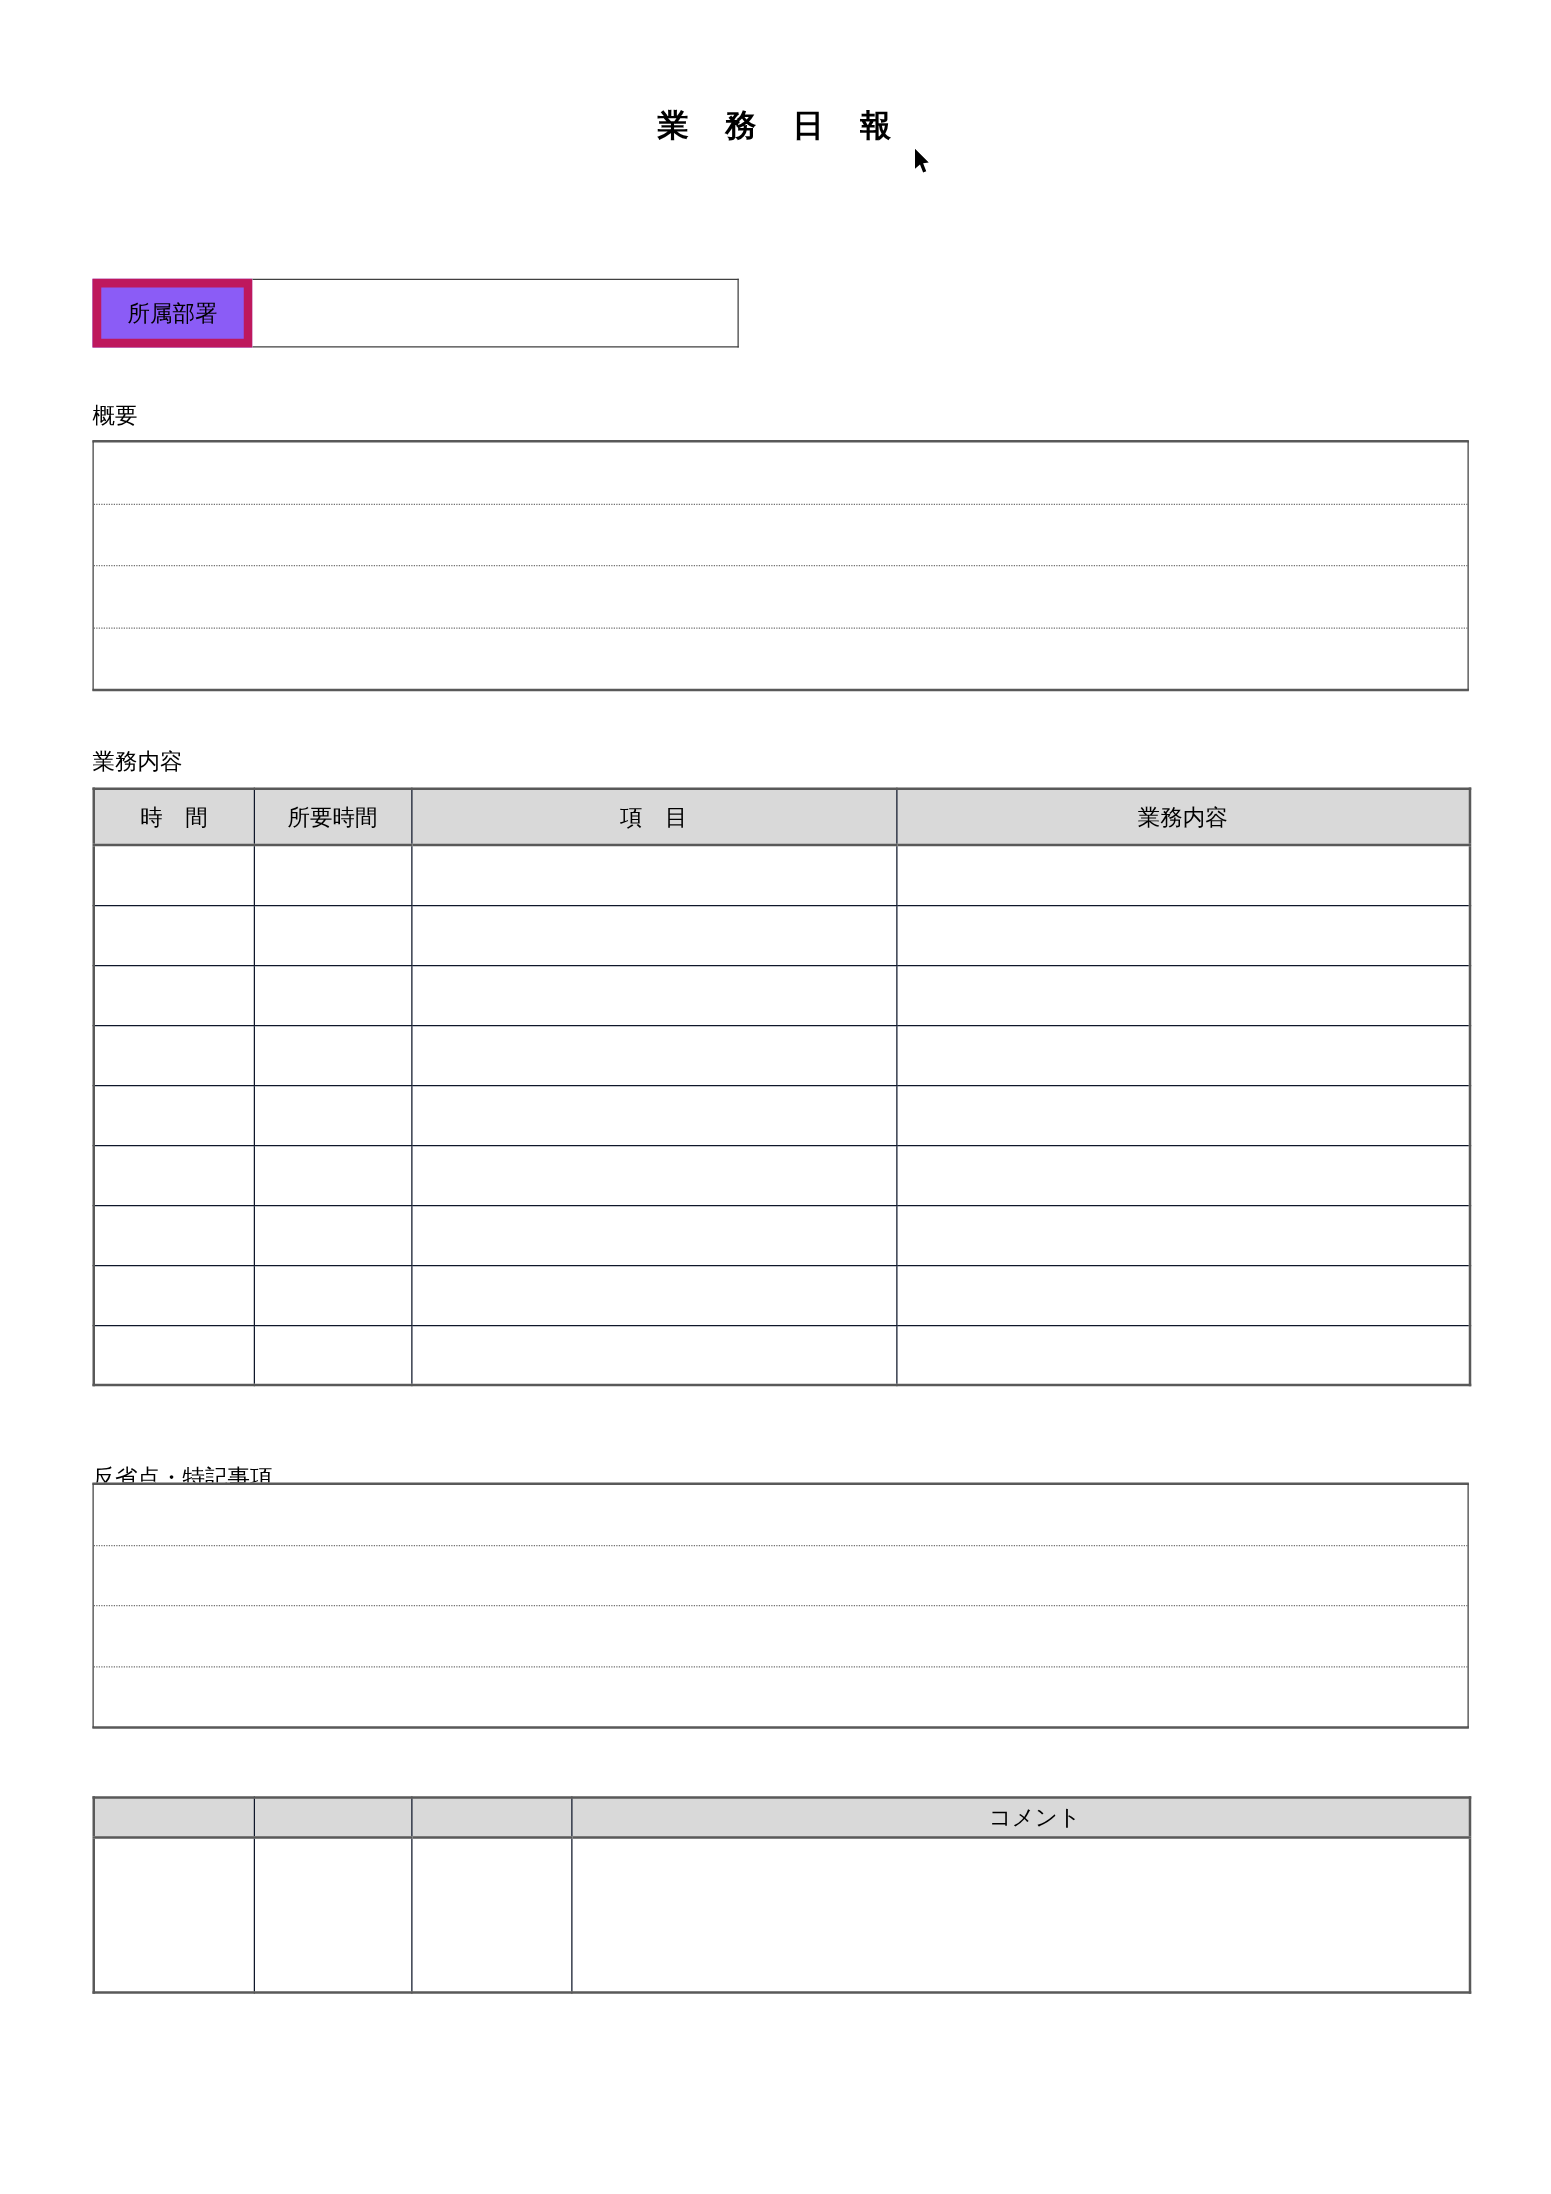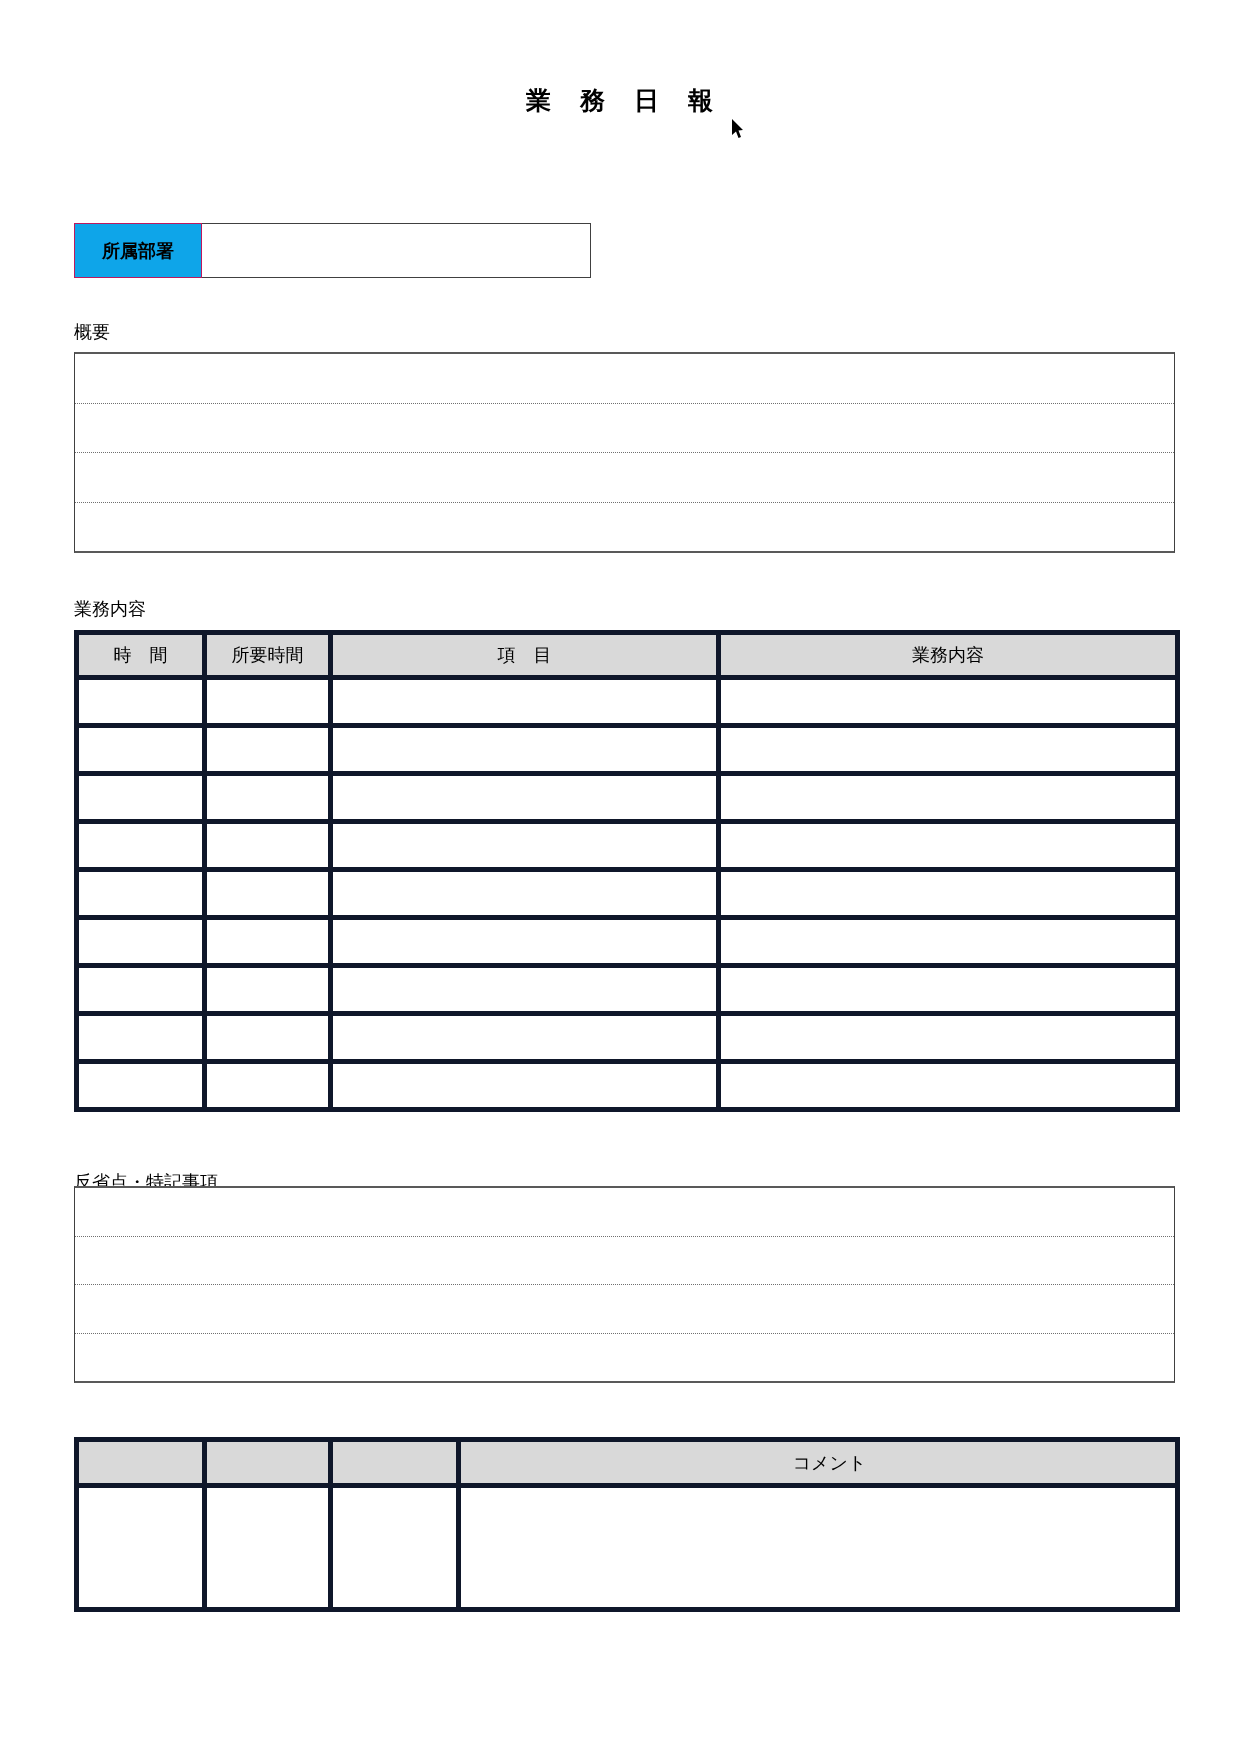--- a/index.html
+++ b/index.html
@@ -42,27 +42,26 @@
     position: absolute;
     top: 119px; left: 731px;
     width: 14px; height: 20px;
   }
 
   
   .field-box { position: absolute; top: 223px; height: 55px; display: flex; }
   .field-box.dept { left: 74px; }
   .field-box.name { left: 652px; }
   .field-label {
-    background: #0ea5e9;
-    border: 1px solid #be185d;
+    background: #8b5cf6;
+    border: 7px solid #be185d;
     display: flex; align-items: center; justify-content: center;
     font-size: 18px;
     white-space: pre;
     height: 100%;
-    font-weight: bold;
   }
   .field-input {
     background: #ffffff;
     border: 1px solid #404040;
     border-left: none;
     height: 100%;
   }
   .dept .field-label { width: 128px; }
   .dept .field-input { width: 389px; }
   .name .field-label { width: 125px; }
@@ -97,37 +96,37 @@
 
   
   table.grid {
     position: absolute;
     left: 74px; width: 1101px;
     border-collapse: collapse;
     table-layout: fixed;
     border: 2px solid #595959;
   }
   table.grid th, table.grid td {
-    border: 5px solid #0f172a;
+    border: 1px solid #0f172a;
     font-size: 18px;
     font-weight: normal;
     text-align: center;
     vertical-align: middle;
     white-space: pre;
     padding: 0;
   }
   table.grid th {
     background: #d9d9d9;
     border-bottom: 2px solid #595959;
   }
   table.tasks { top: 630px; }
   table.tasks th { height: 45px; }
   table.tasks td { height: 48px; background: #ffffff; }
   table.comment { top: 1437px; }
-  table.comment th { height: 46px; padding-left: 23px; }
+  table.comment th { height: 32px; padding-left: 23px; }
   table.comment td { height: 124px; background: #ffffff; }
 </style>
 </head>
 <body>
 
 <div class="page">
 
   <div class="report-title">業　務　日　報</div>
 
   <svg class="cursor" viewBox="0 0 14 20">

